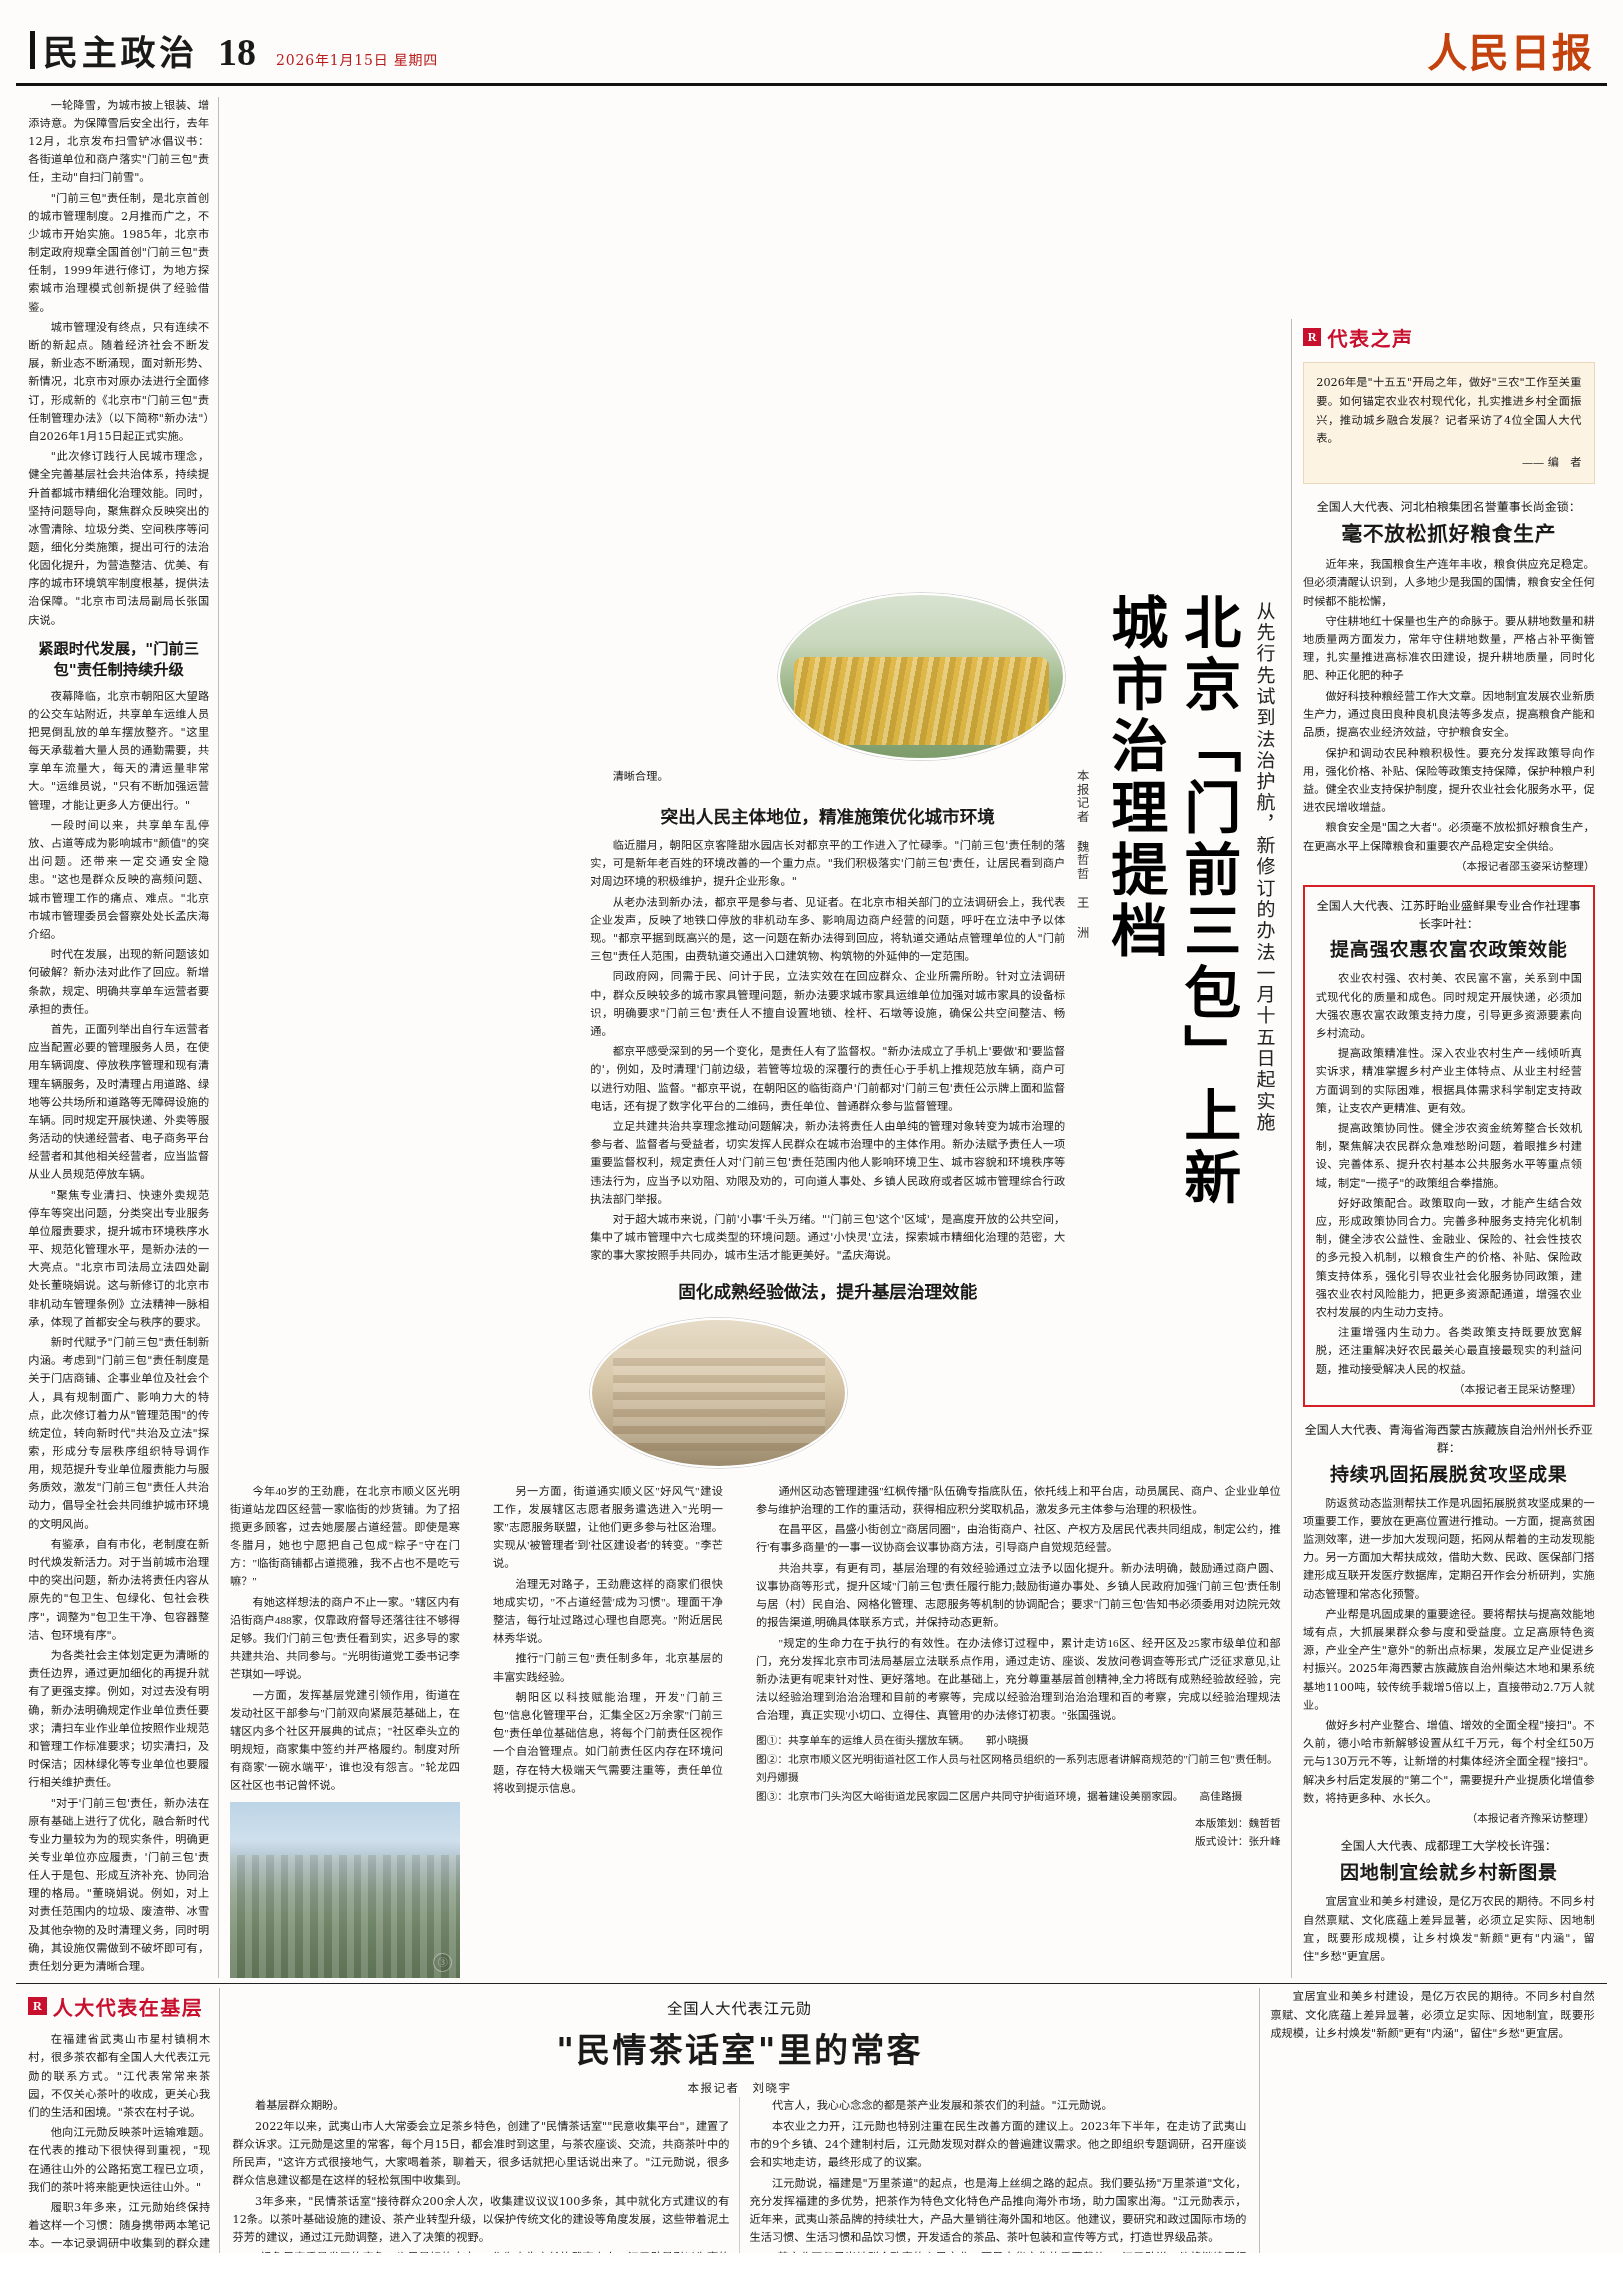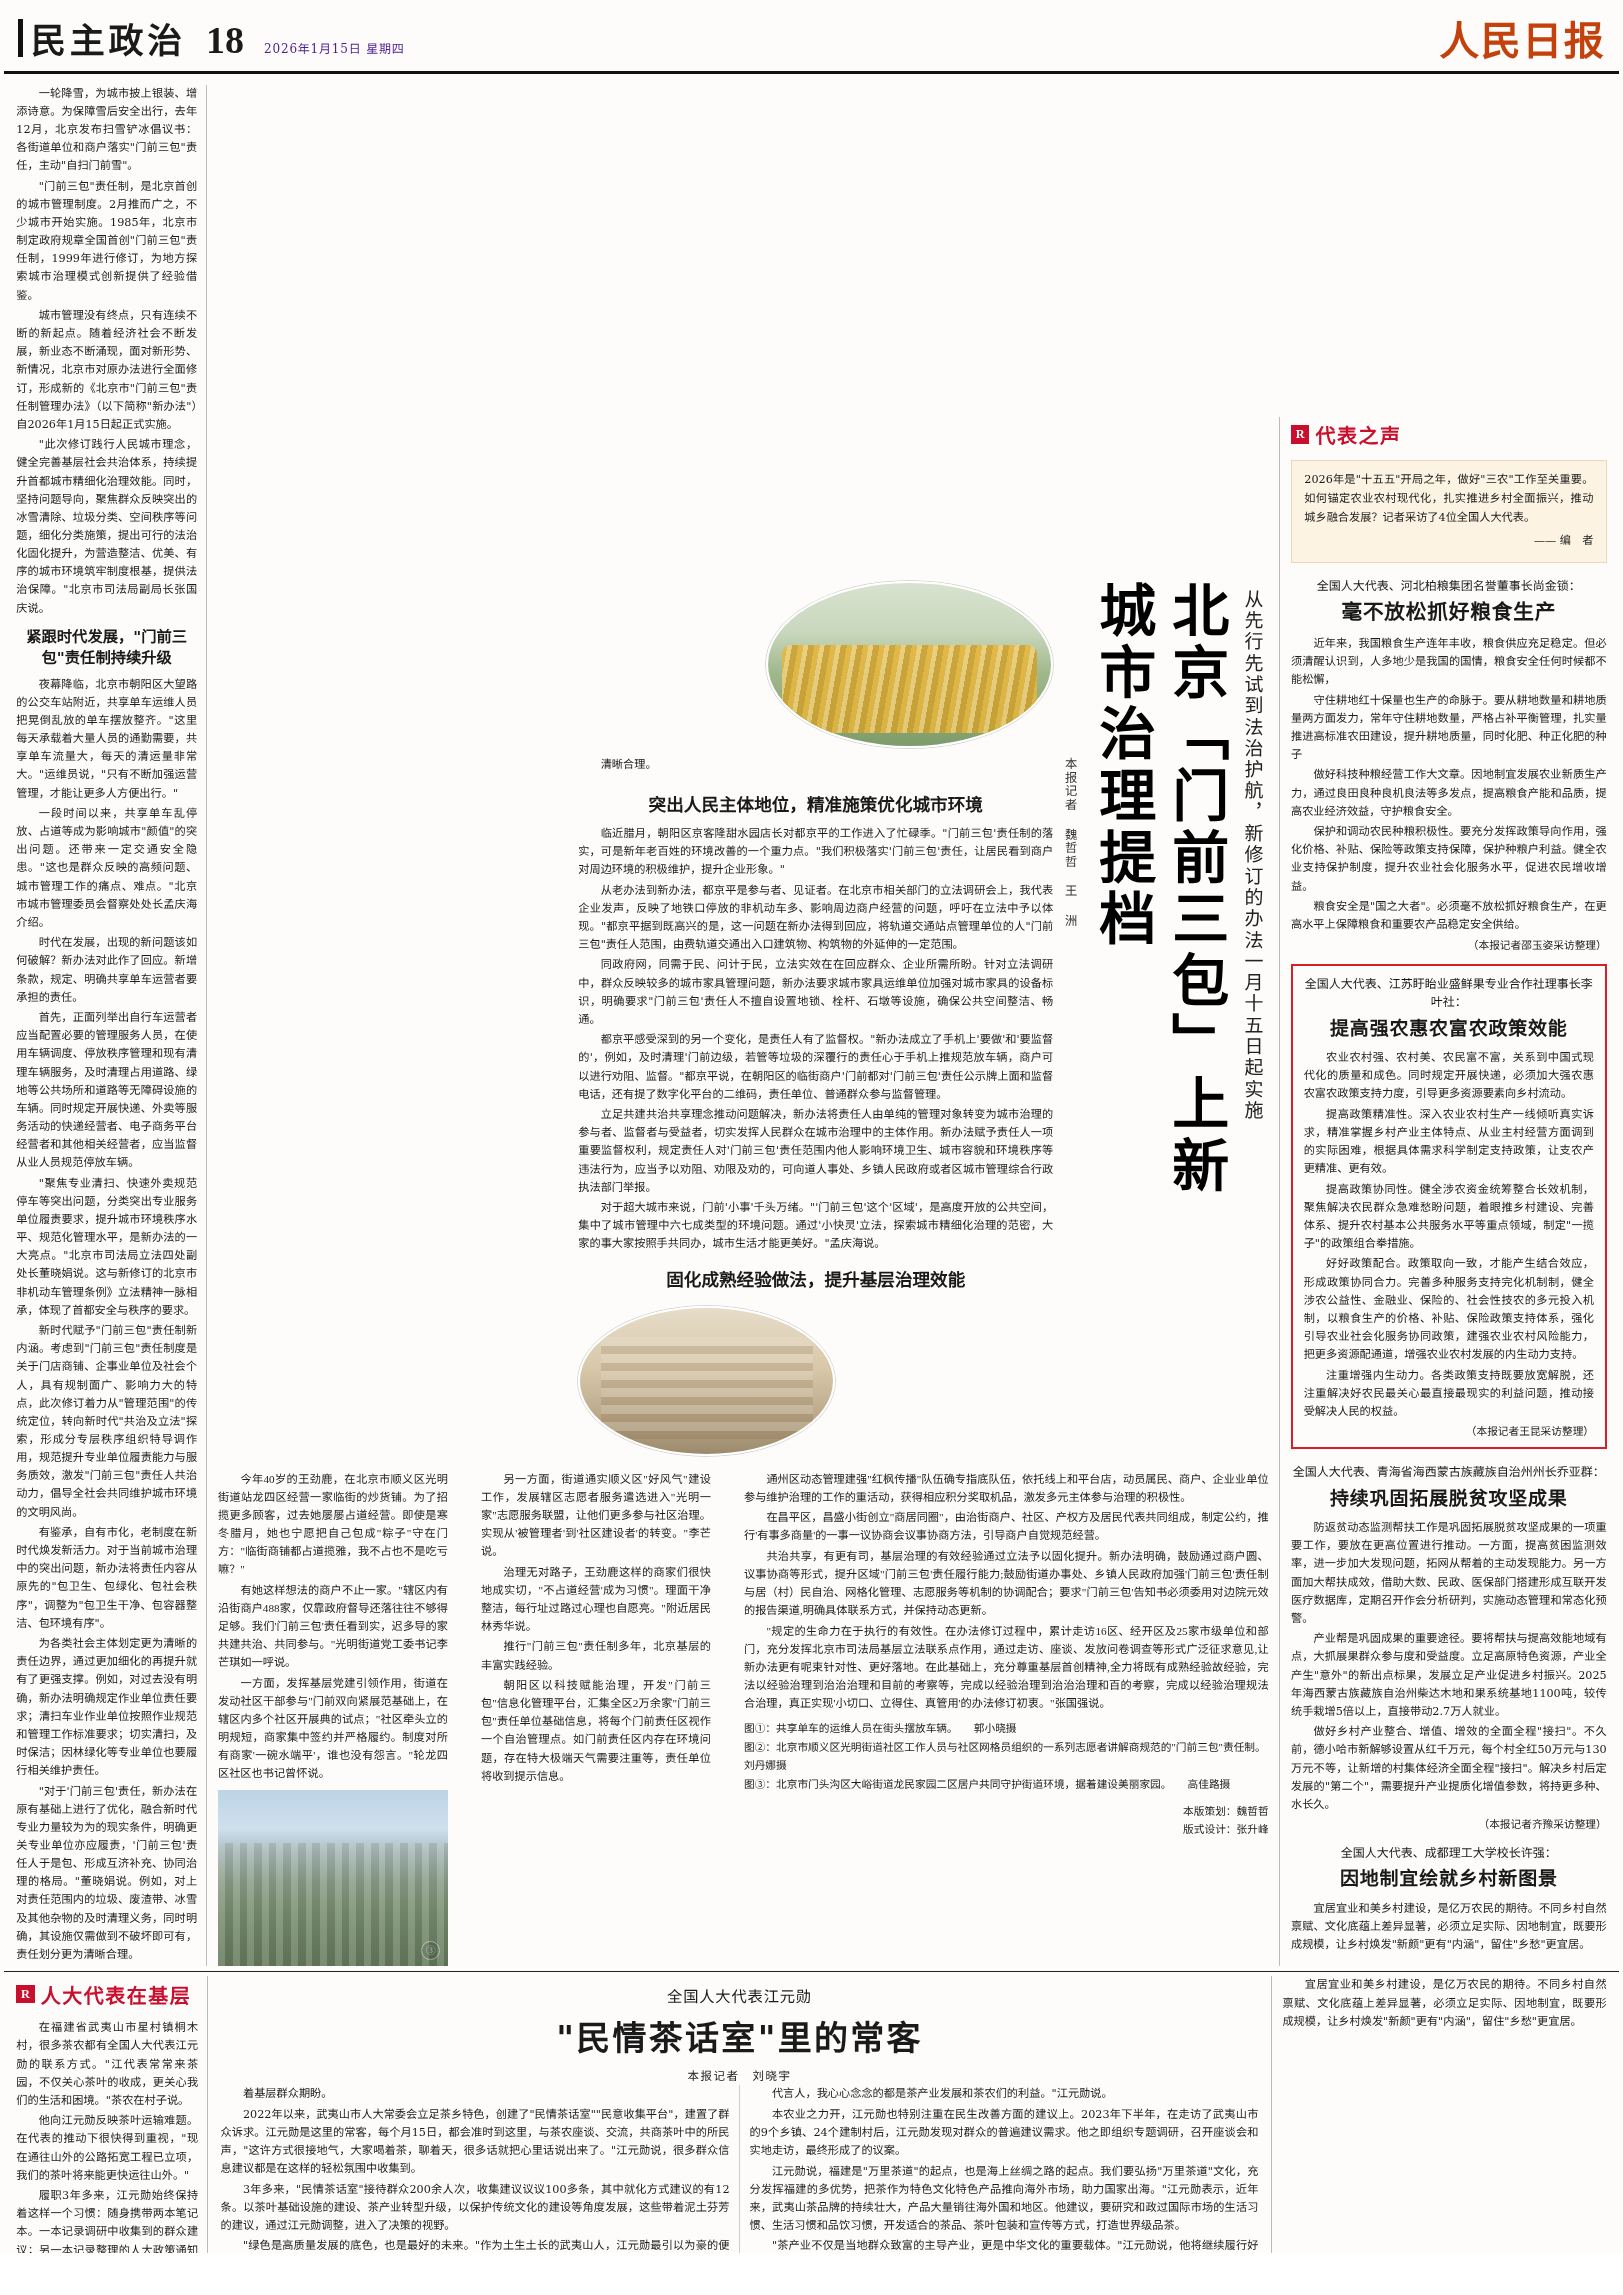--- a/index.html
+++ b/index.html
@@ -10,21 +10,21 @@
   body {
     font-family: "DejaVu Serif", "Liberation Serif", serif;
     color: #1a1a1a;
   }
   .page {
     position: relative;
     width: 1623px;
     height: 2253px;
     background: #fdfcfa;
     box-sizing: border-box;
-    padding: 4px;
+    padding: 16px;
     overflow: hidden;
   }
 
   
   .masthead {
     position: relative;
     height: 70px;
     border-bottom: 3.1px solid #111;
     display: flex;
     align-items: center;
@@ -48,22 +48,22 @@
     font-weight: bold;
     letter-spacing: 3.8px;
     font-family: "DejaVu Serif", "Liberation Serif", serif;
   }
   .mast-pageno {
     font-size: 38px;
     font-weight: bold;
     font-family: "Liberation Serif", serif;
   }
   .mast-date {
-    font-size: 12px;
-    color: #4c1d95;
+    font-size: 14px;
+    color: #b91c1c;
     letter-spacing: 0.8px;
   }
   .mast-right {
     margin-left: auto;
     display: flex;
     align-items: center;
     gap: 10.7px;
   }
   .mast-logo {
     font-size: 40px;

